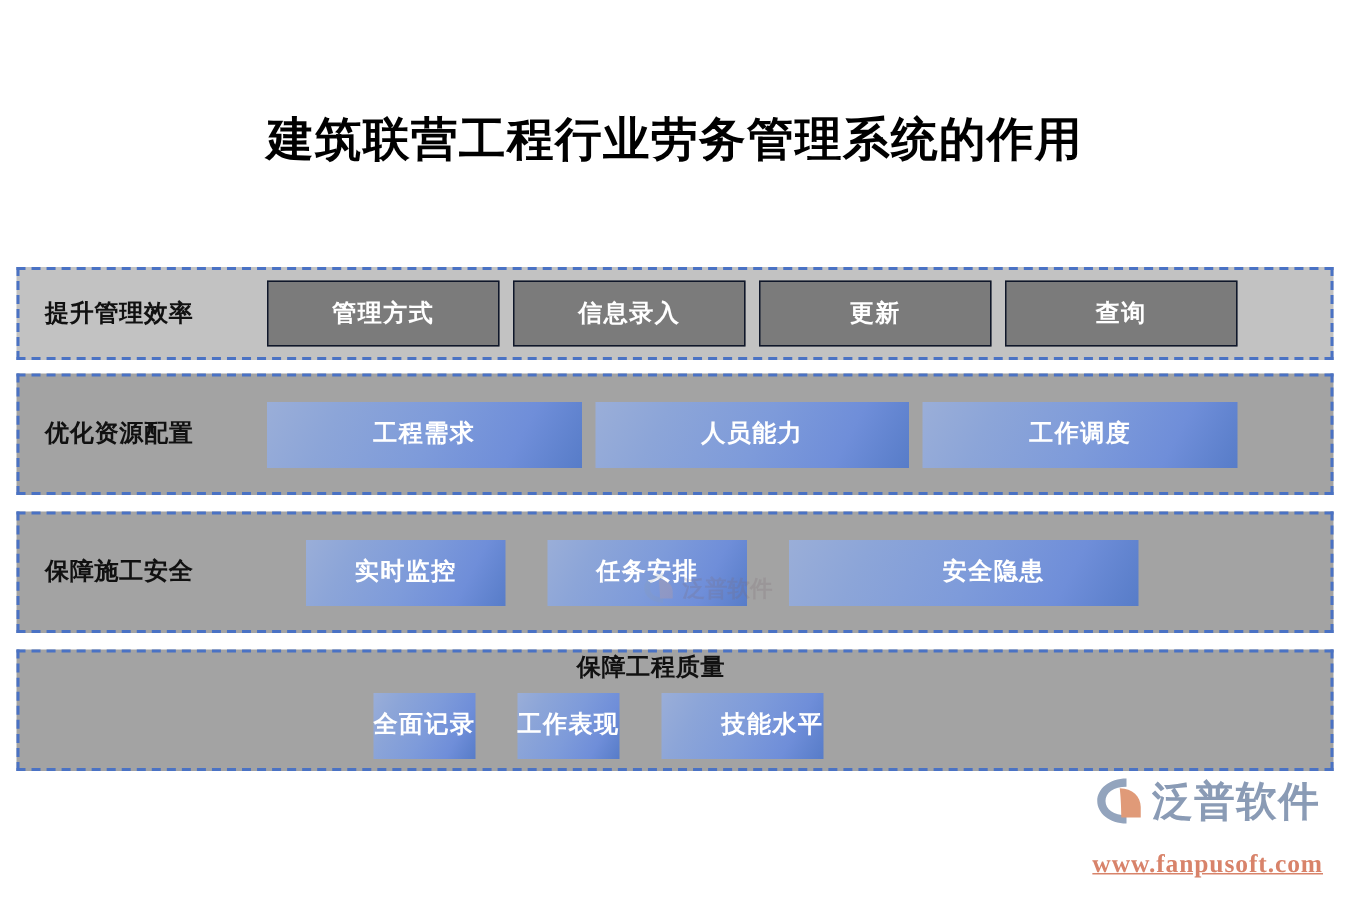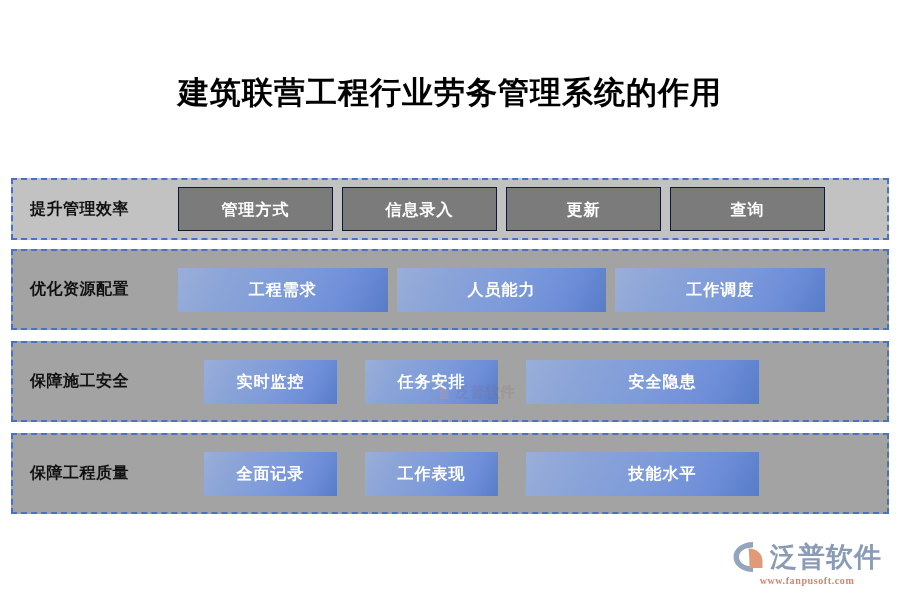--- a/index.html
+++ b/index.html
@@ -52,21 +52,21 @@
   .row--grey {
     background: #c2c2c2;
   }
   .row--white {
     background: #a3a3a3;
   }
 
   #row-1 { top: 178px;  height: 62px; }
   #row-2 { top: 249px;  height: 81px; }
   #row-3 { top: 341px;  height: 81px; }
-  #row-4 { top: 433px;  height: 81px; }
+  #row-4 { top: 433px;  height: 81px; flex-direction: column; }
 
   .row-label {
     flex: 0 0 auto;
     width: 165px;
     padding-left: 17px;
     box-sizing: border-box;
     font-family: "Liberation Serif", "DejaVu Serif", serif;
     font-size: 16px;
     font-weight: bold;
     color: #111111;
@@ -183,26 +183,27 @@
     font-family: "Liberation Serif", "DejaVu Serif", serif;
     font-size: 27px;
     font-weight: bold;
     color: #8a9bb5;
     letter-spacing: 1px;
     line-height: 30px;
     white-space: nowrap;
   }
   .logo-url {
     font-family: "Liberation Serif", "DejaVu Serif", serif;
-    font-size: 10px;
+    font-size: 17px;
     font-weight: bold;
     color: #d8836a;
     letter-spacing: 0.6px;
-    margin-top: 1px;
-    white-space: nowrap;
+    margin-top: 15px;
+    white-space: nowrap;
+    text-decoration: underline;
   }
 </style>
 </head>
 <body>
 
 <div class="page">
 
   <div class="title">建筑联营工程行业劳务管理系统的作用</div>
 
   <div class="row row--grey" id="row-1">

